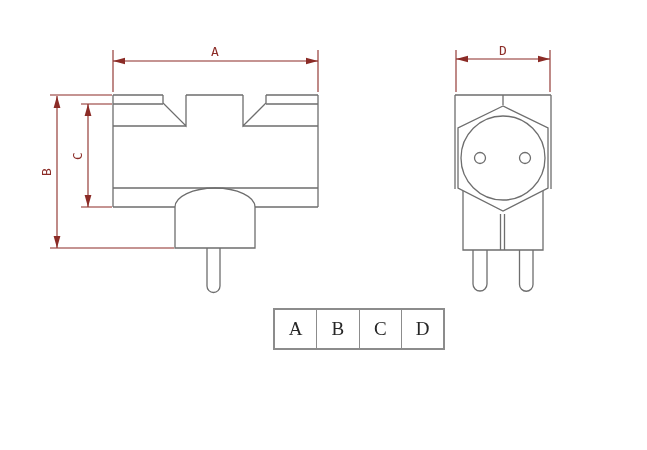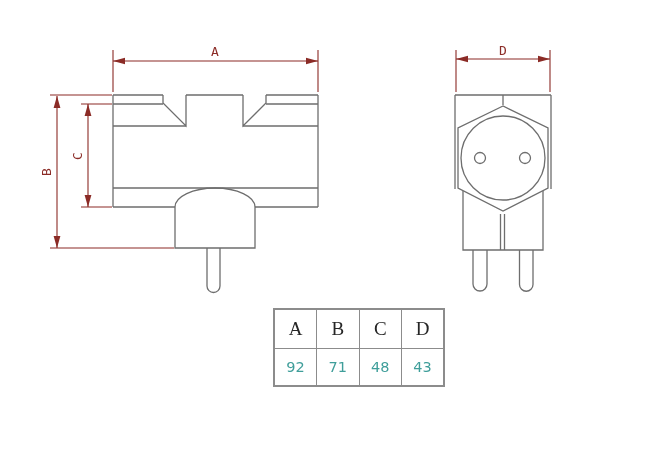--- a/index.html
+++ b/index.html
@@ -95,22 +95,16 @@
   </svg>
 
   <table class="dim-table">
     <tbody>
       <tr class="hdr">
         <td>A</td>
         <td>B</td>
         <td>C</td>
         <td>D</td>
       </tr>
-      <tr class="val">
-        <td>92</td>
-        <td>71</td>
-        <td>48</td>
-        <td>43</td>
-      </tr>
     </tbody>
   </table>
 
 </div>
 
 </body></html>

